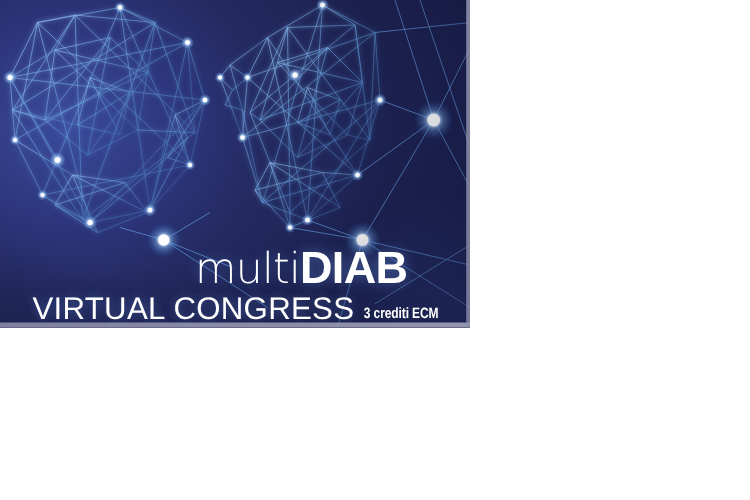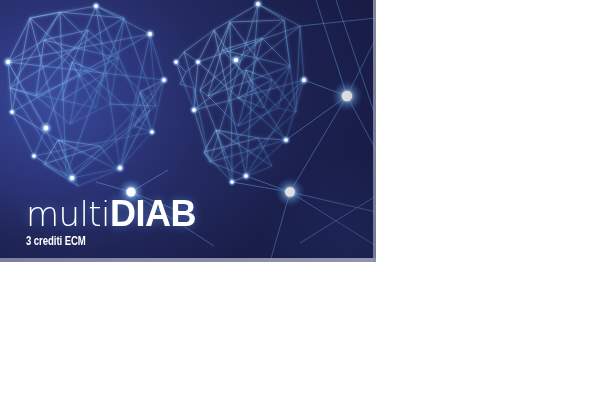--- a/index.html
+++ b/index.html
@@ -13,20 +13,21 @@
     height: 400px;
     overflow: hidden;
     font-family: "Liberation Sans", sans-serif;
   }
 
   #canvas {
     position: relative;
     width: 600px;
     height: 400px;
     background: #ffffff;
+    text-align: right;
   }
 
   
   .banner {
     position: absolute;
     left: 0;
     top: 0;
     width: 376px;
     height: 262px;
     overflow: hidden;
@@ -296,20 +297,21 @@
       </g>
     </svg>
 
     <div class="bg-vignette"></div>
 
     <div class="logo">
       <div class="logo-line1">
         <span class="logo-multi">multi</span><span class="logo-diab">DIAB</span>
       </div>
       <div class="logo-line2">
+        <span class="logo-virtual">VIRTUAL CONGRESS</span>
         <span class="logo-credits">3 crediti ECM</span>
       </div>
     </div>
 
     <div class="bottom-strip"></div>
     <div class="right-strip"></div>
   </div>
 
 </div>
 

